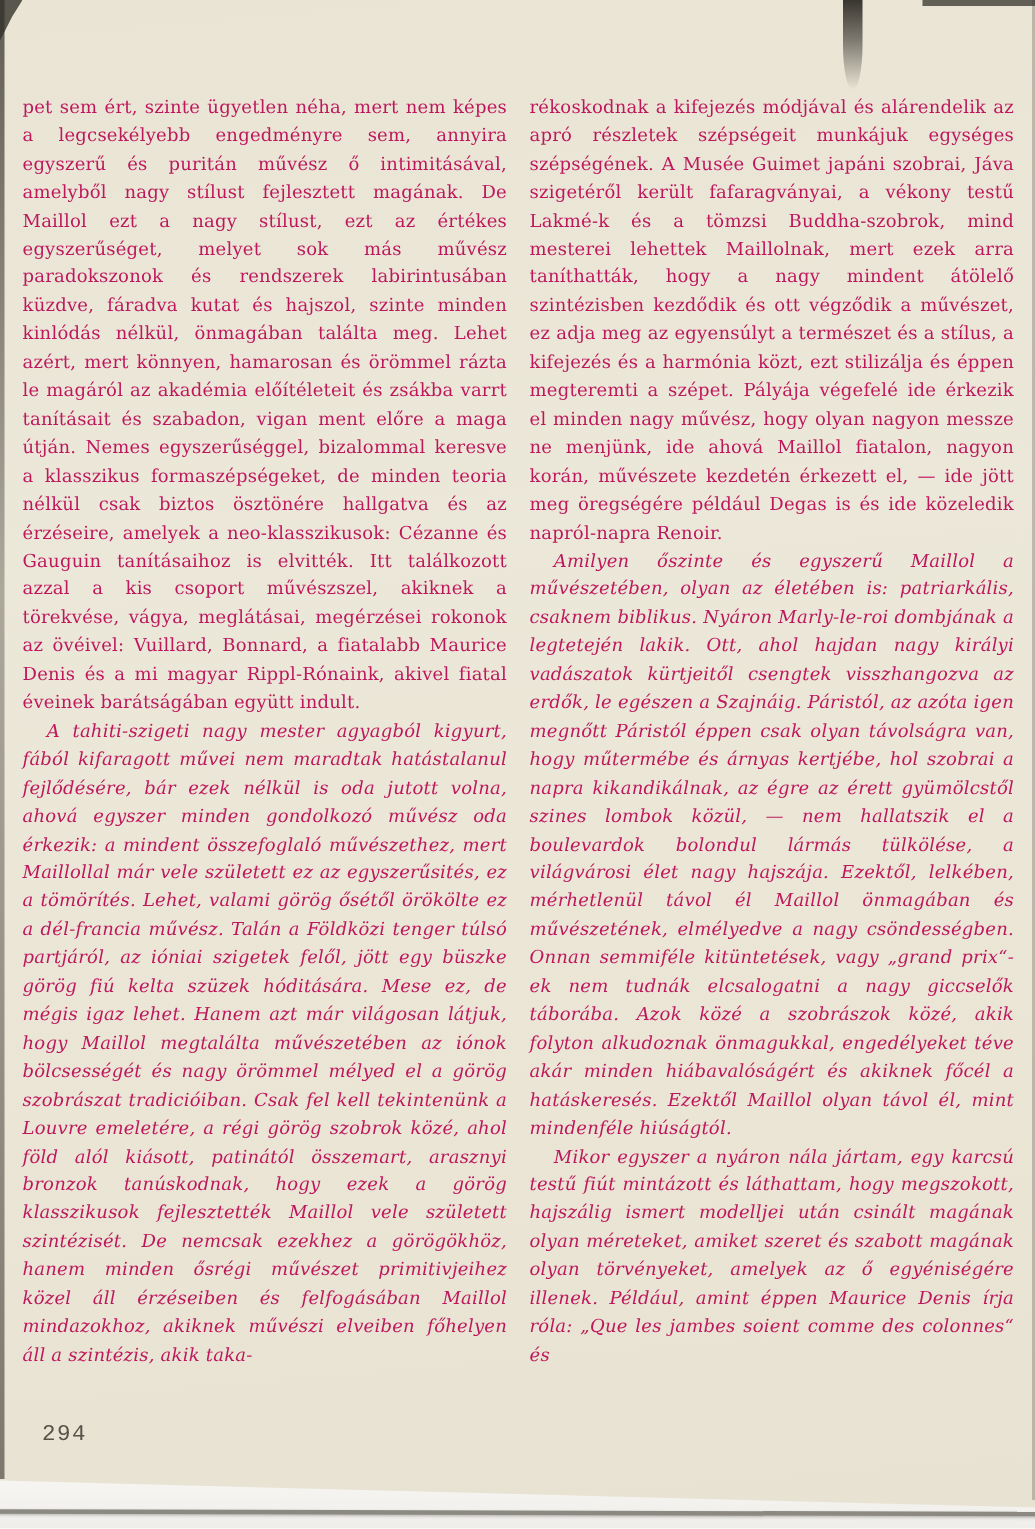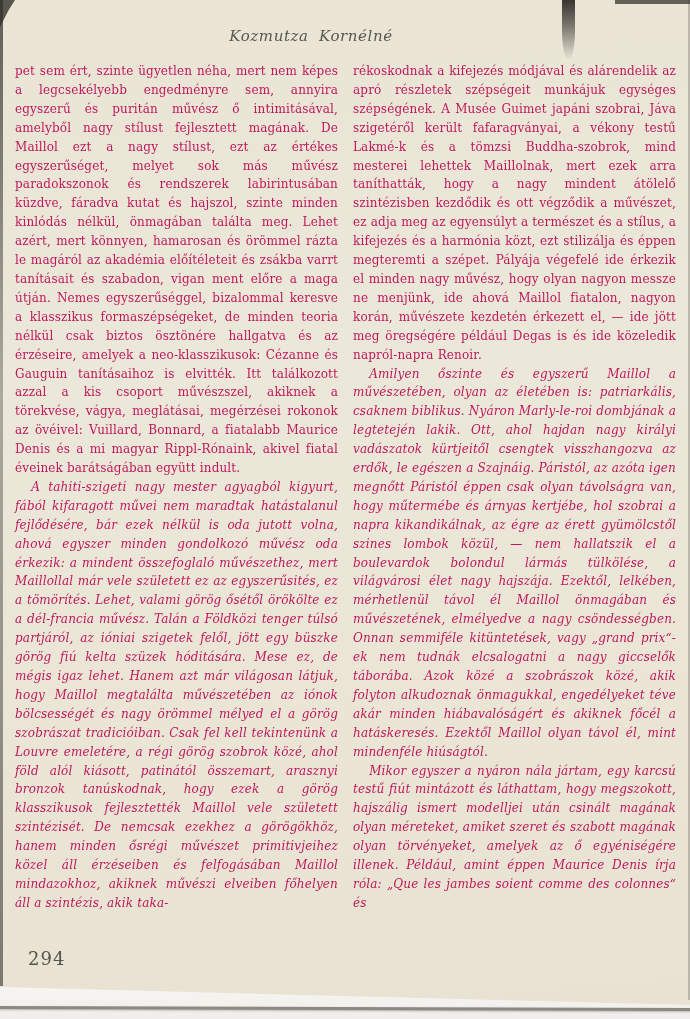--- a/index.html
+++ b/index.html
@@ -67,38 +67,37 @@
   .body-par{
     margin:0;
     font-size:12px;line-height:18.9px;
     color:#be185d;
     text-align:justify;
     letter-spacing:.15px;
   }
   .body-par.indent{text-indent:1.35em;font-style:italic;}
   .page-number{
     position:absolute;left:28px;top:948px;
-    font-size:18px;letter-spacing:1px;color:#565349;
+    font-size:15px;letter-spacing:1px;color:#565349;font-family:Liberation Mono, monospace;
   }
 </style>
 </head>
 <body>
 
 <div class="scan-wrap">
   <div class="below-edge"></div>
   <div class="paper"></div>
   <div class="bed-line"></div>
 
   <div class="artifact-corner-tl"></div>
   <div class="artifact-left-edge"></div>
   <div class="artifact-streak"></div>
   <div class="artifact-top-right"></div>
   <div class="artifact-right-edge"></div>
 
-  <div class="running-header">Kozmutza Kornélné</div>
 
   <div class="columns">
     <div class="col">
         <p class="body-par">pet sem ért, szinte ügyetlen néha, mert nem képes a legcsekélyebb engedményre sem, annyira egyszerű és puritán művész ő intimitásával, amelyből nagy stílust fejlesztett magának. De Maillol ezt a nagy stílust, ezt az értékes egyszerűséget, melyet sok más művész paradokszonok és rendszerek labirintusában küzdve, fáradva kutat és hajszol, szinte minden kinlódás nélkül, önmagában találta meg. Lehet azért, mert könnyen, hamarosan és örömmel rázta le magáról az akadémia előítéleteit és zsákba varrt tanításait és szabadon, vigan ment előre a maga útján. Nemes egyszerűséggel, bizalommal keresve a klasszikus formaszépségeket, de minden teoria nélkül csak biztos ösztönére hallgatva és az érzéseire, amelyek a neo-klasszikusok: Cézanne és Gauguin tanításaihoz is elvitték. Itt találkozott azzal a kis csoport művészszel, akiknek a törekvése, vágya, meglátásai, megérzései rokonok az övéivel: Vuillard, Bonnard, a fiatalabb Maurice Denis és a mi magyar Rippl-Rónaink, akivel fiatal éveinek barátságában együtt indult.</p>
         <p class="body-par indent">A tahiti-szigeti nagy mester agyagból kigyurt, fából kifaragott művei nem maradtak hatástalanul fejlődésére, bár ezek nélkül is oda jutott volna, ahová egyszer minden gondolkozó művész oda érkezik: a mindent összefoglaló művészethez, mert Maillollal már vele született ez az egyszerűsités, ez a tömörítés. Lehet, valami görög ősétől örökölte ez a dél-francia művész. Talán a Földközi tenger túlsó partjáról, az ióniai szigetek felől, jött egy büszke görög fiú kelta szüzek hóditására. Mese ez, de mégis igaz lehet. Hanem azt már világosan látjuk, hogy Maillol megtalálta művészetében az iónok bölcsességét és nagy örömmel mélyed el a görög szobrászat tradicióiban. Csak fel kell tekintenünk a Louvre emeletére, a régi görög szobrok közé, ahol föld alól kiásott, patinától összemart, arasznyi bronzok tanúskodnak, hogy ezek a görög klasszikusok fejlesztették Maillol vele született szintézisét. De nemcsak ezekhez a görögökhöz, hanem minden ősrégi művészet primitivjeihez közel áll érzéseiben és felfogásában Maillol mindazokhoz, akiknek művészi elveiben főhelyen áll a szintézis, akik taka-</p>
       </div>
     <div class="col">
         <p class="body-par">rékoskodnak a kifejezés módjával és alárendelik az apró részletek szépségeit munkájuk egységes szépségének. A Musée Guimet japáni szobrai, Jáva szigetéről került fafaragványai, a vékony testű Lakmé-k és a tömzsi Buddha-szobrok, mind mesterei lehettek Maillolnak, mert ezek arra taníthatták, hogy a nagy mindent átölelő szintézisben kezdődik és ott végződik a művészet, ez adja meg az egyensúlyt a természet és a stílus, a kifejezés és a harmónia közt, ezt stilizálja és éppen megteremti a szépet. Pályája végefelé ide érkezik el minden nagy művész, hogy olyan nagyon messze ne menjünk, ide ahová Maillol fiatalon, nagyon korán, művészete kezdetén érkezett el, — ide jött meg öregségére például Degas is és ide közeledik napról-napra Renoir.</p>
         <p class="body-par indent">Amilyen őszinte és egyszerű Maillol a művészetében, olyan az életében is: patriarkális, csaknem biblikus. Nyáron Marly-le-roi dombjának a legtetején lakik. Ott, ahol hajdan nagy királyi vadászatok kürtjeitől csengtek visszhangozva az erdők, le egészen a Szajnáig. Páristól, az azóta igen megnőtt Páristól éppen csak olyan távolságra van, hogy műtermébe és árnyas kertjébe, hol szobrai a napra kikandikálnak, az égre az érett gyümölcstől szines lombok közül, — nem hallatszik el a boulevardok bolondul lármás tülkölése, a világvárosi élet nagy hajszája. Ezektől, lelkében, mérhetlenül távol él Maillol önmagában és művészetének, elmélyedve a nagy csöndességben. Onnan semmiféle kitüntetések, vagy „grand prix“-ek nem tudnák elcsalogatni a nagy giccselők táborába. Azok közé a szobrászok közé, akik folyton alkudoznak önmagukkal, engedélyeket téve akár minden hiábavalóságért és akiknek főcél a hatáskeresés. Ezektől Maillol olyan távol él, mint mindenféle hiúságtól.</p>
         <p class="body-par indent">Mikor egyszer a nyáron nála jártam, egy karcsú testű fiút mintázott és láthattam, hogy megszokott, hajszálig ismert modelljei után csinált magának olyan méreteket, amiket szeret és szabott magának olyan törvényeket, amelyek az ő egyéniségére illenek. Például, amint éppen Maurice Denis írja róla: „Que les jambes soient comme des colonnes“ és</p>

